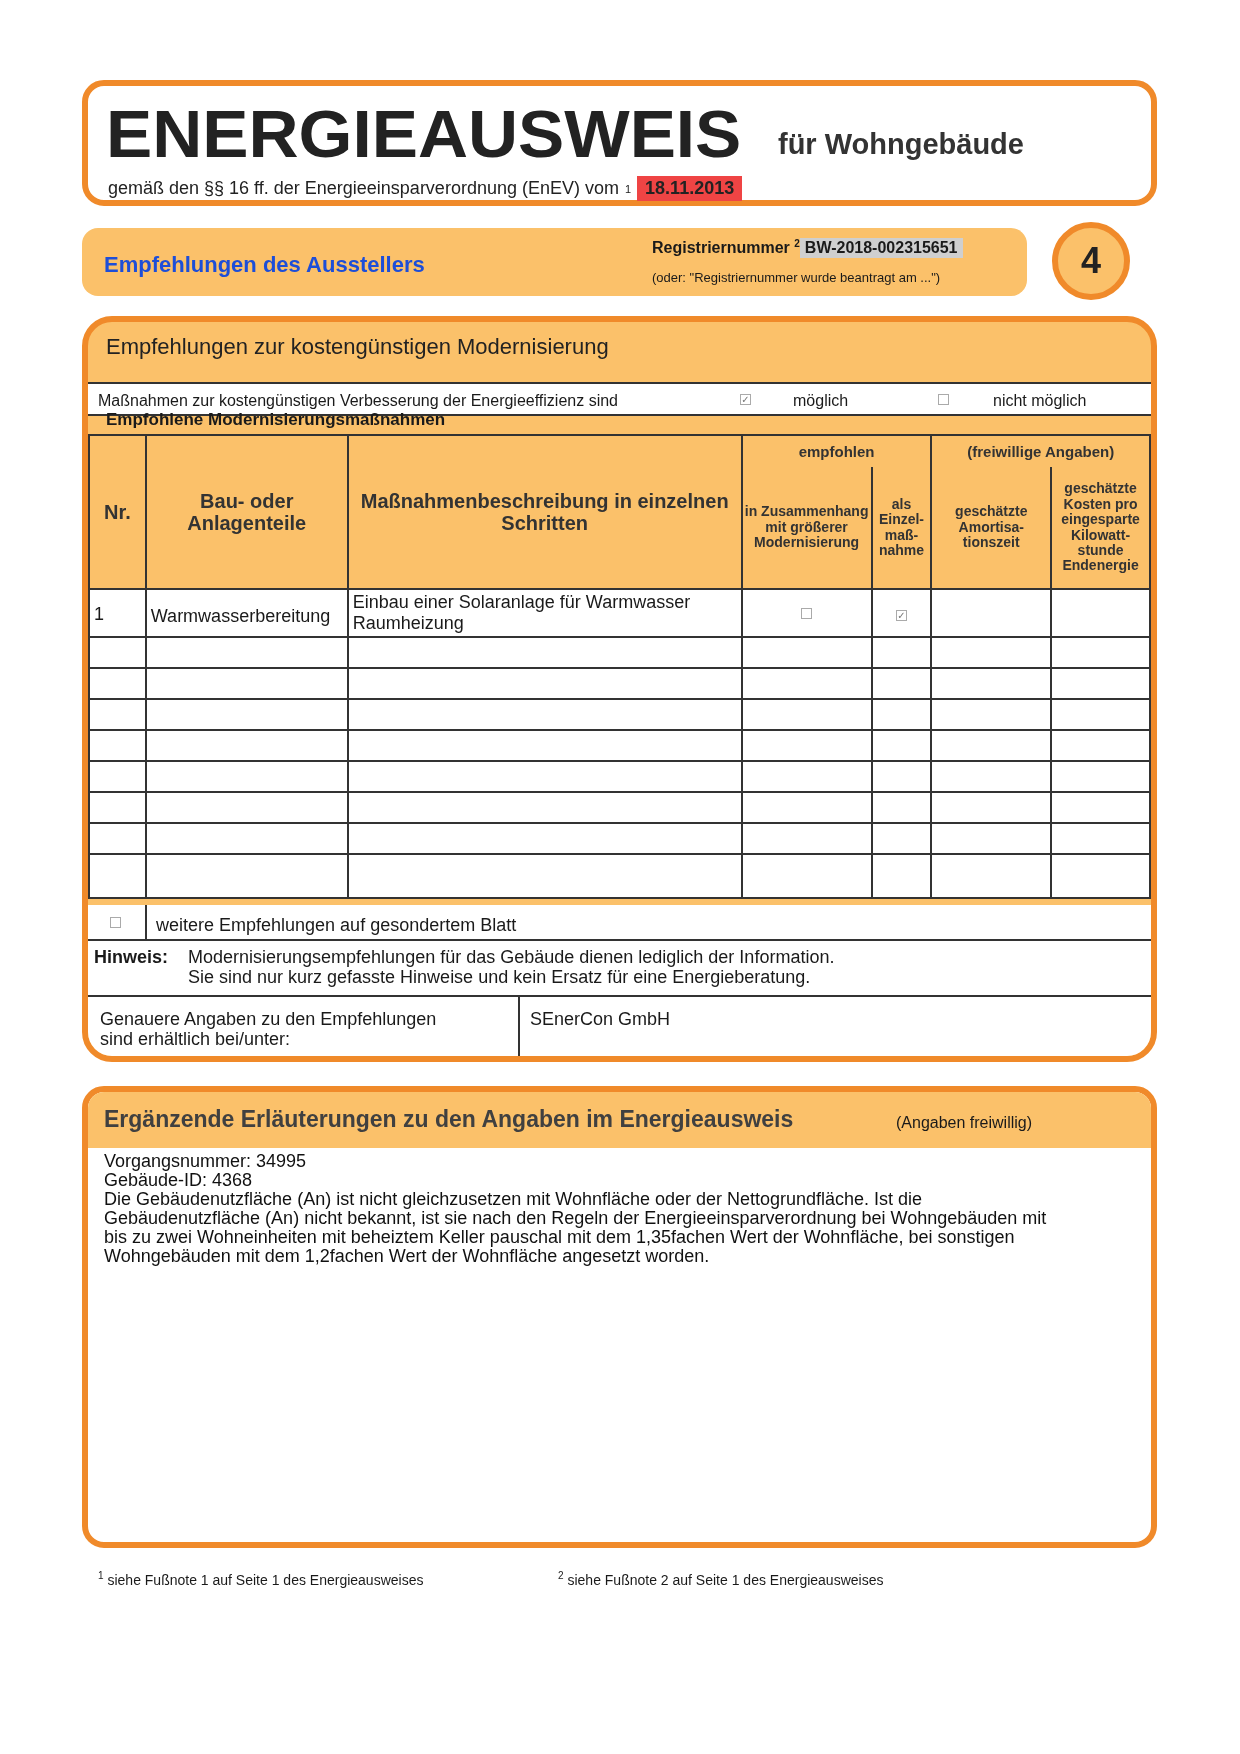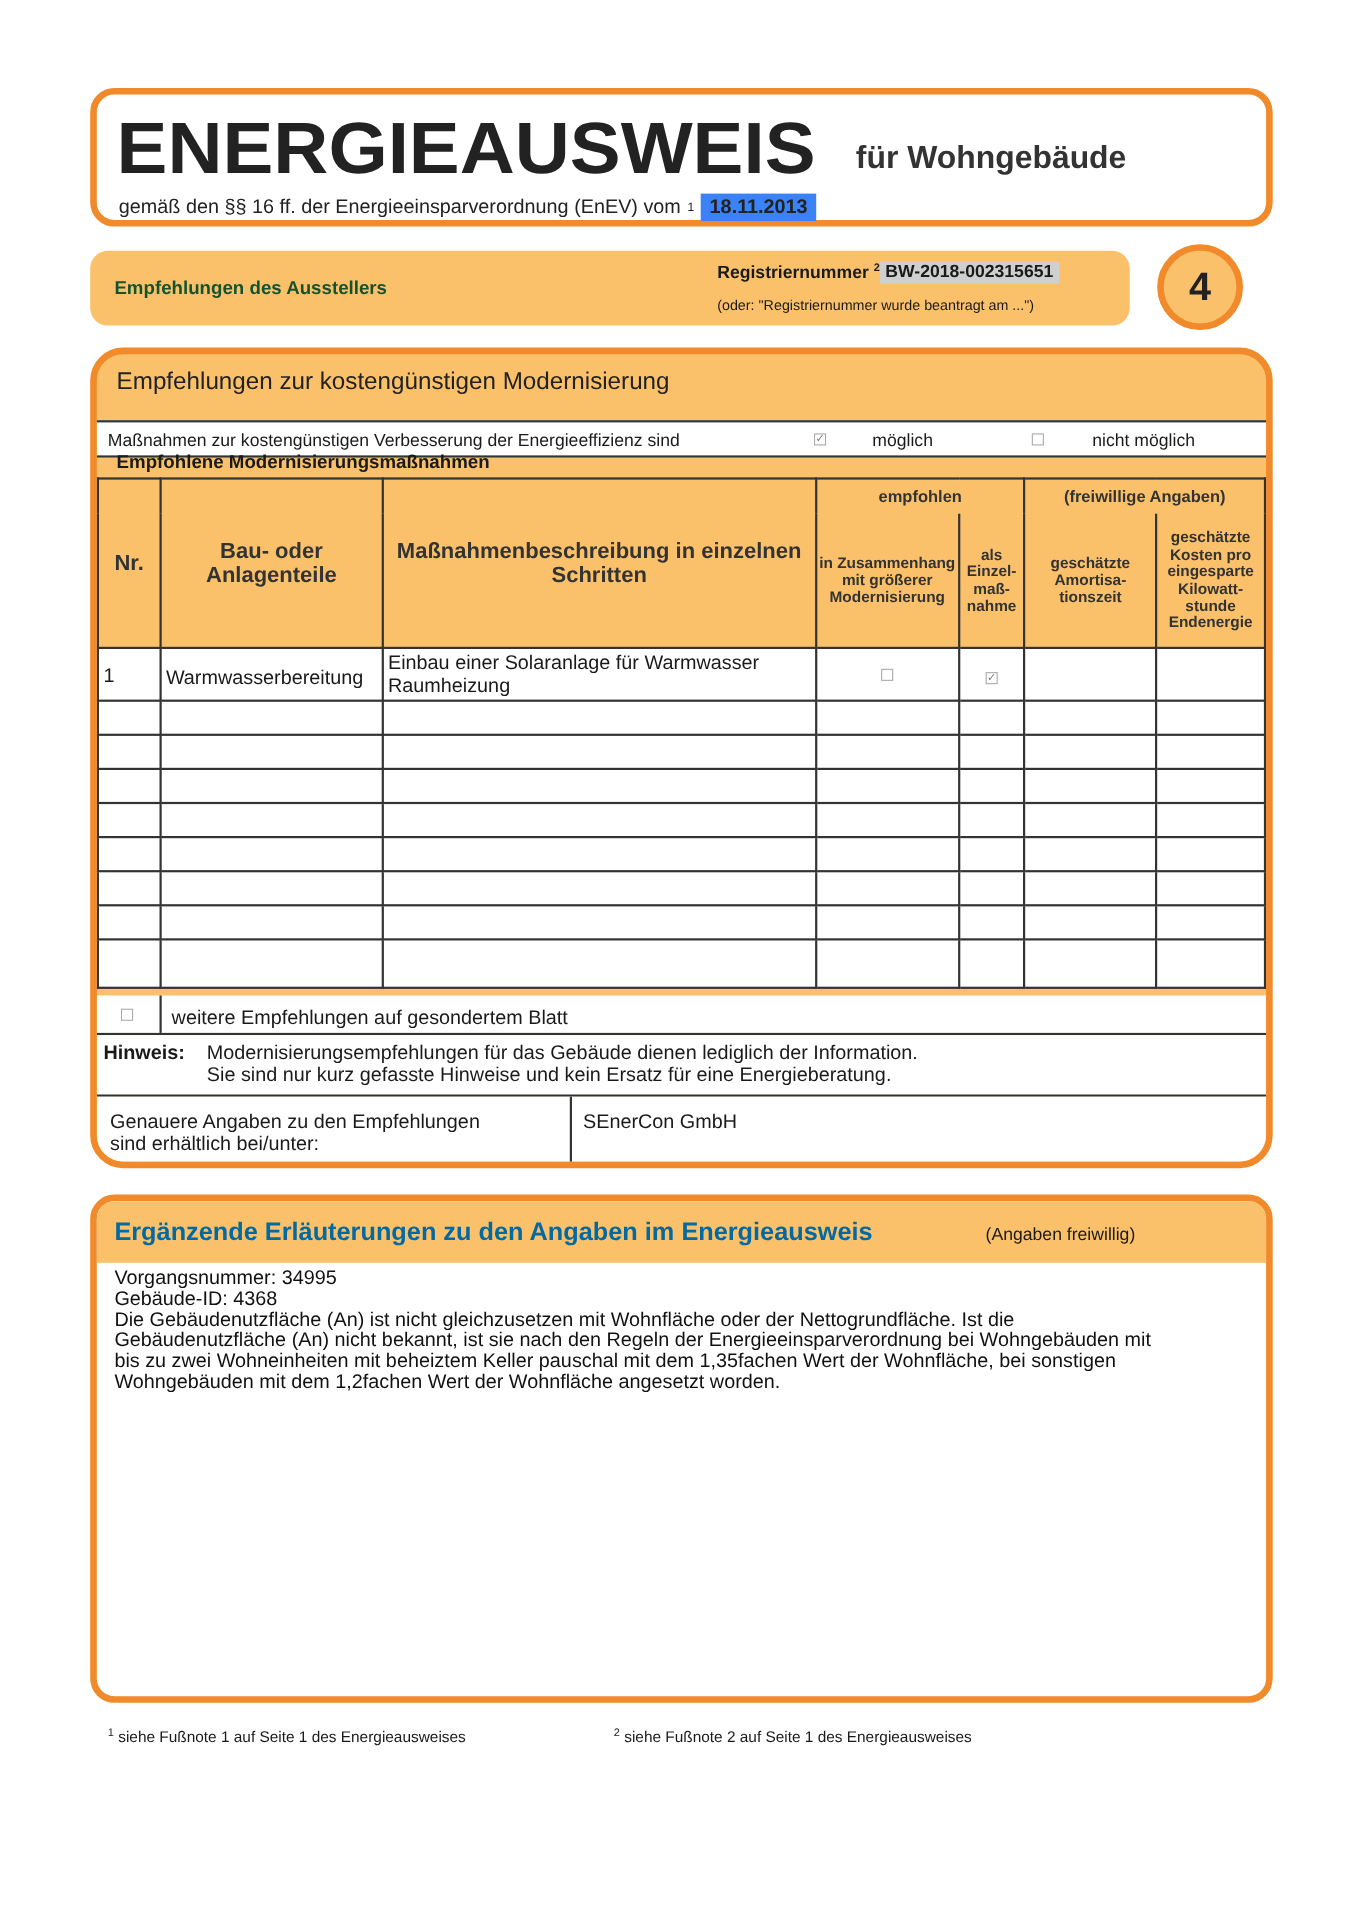--- a/index.html
+++ b/index.html
@@ -5,25 +5,25 @@
     * { box-sizing: border-box; margin: 0; padding: 0; }
     body { width: 1240px; height: 1754px; background: #ffffff; position: relative; font-family: "Liberation Sans", sans-serif; color: #1a1a1a; overflow: hidden; }
     .abs { position: absolute; }
 
     
     .title-box { left: 82px; top: 80px; width: 1075px; height: 126px; border: 6px solid #f08a2a; border-radius: 22px; background: #fff; }
     .title-main { left: 18px; top: 10px; font-size: 66px; font-weight: bold; letter-spacing: 0px; color: #222; font-family: "Liberation Sans", sans-serif; transform: scaleX(1.05); transform-origin: left; }
     .title-sub { left: 690px; top: 42px; font-size: 29px; font-weight: bold; color: #333; }
     .title-line { left: 20px; top: 90px; font-size: 18px; color: #222; display: flex; align-items: center; gap: 6px; }
     .title-line sup { font-size: 11px; }
-    .date-field { background: #3b82f6; padding: 2px 8px; font-weight: bold; font-size: 18px; }
+    .date-field { background: #ef4444; padding: 2px 8px; font-weight: bold; font-size: 18px; }
 
     
     .auss-bar { left: 82px; top: 228px; width: 945px; height: 68px; background: #fbc16a; border-radius: 16px; }
-    .auss-title { left: 22px; top: 24px; font-size: 17px; font-weight: bold; color: #14532d; }
+    .auss-title { left: 22px; top: 24px; font-size: 22px; font-weight: bold; color: #1d4ed8; }
     .reg-label { left: 570px; top: 10px; font-size: 16px; font-weight: bold; display: flex; align-items: center; }
     .reg-val { background: #cfcfcf; padding: 1px 5px; font-weight: bold; }
     .reg-note { left: 570px; top: 42px; font-size: 13px; }
     .page-circle { left: 1052px; top: 222px; width: 78px; height: 78px; border-radius: 50%; border: 6px solid #f08a2a; background: #fbc16a; display: flex; align-items: center; justify-content: center; font-size: 36px; font-weight: bold; color: #222; }
 
     
     .sec1 { left: 82px; top: 316px; width: 1075px; height: 746px; border: 6px solid #f08a2a; border-radius: 30px; background: #fbc16a; overflow: hidden; }
     .sec1-title { left: 18px; top: 12px; font-size: 22px; color: #222; }
     .measures-row { left: 0; top: 60px; width: 100%; height: 34px; background: #fff; border-top: 2px solid #333; border-bottom: 2px solid #333; font-size: 16px; }
     .measures-row span { position: absolute; top: 8px; }
@@ -39,21 +39,21 @@
     .hdr-small { font-size: 14px; line-height: 1.1; }
     .hdr-mid { font-size: 15px; }
 
     .more-row { left: 0; top: 583px; width: 100%; height: 36px; background: #fff; border-bottom: 2px solid #333; font-size: 18px; }
     .hinweis { left: 0; top: 619px; width: 100%; height: 56px; background: #fff; border-bottom: 2px solid #333; font-size: 18px; }
     .info-row { left: 0; top: 675px; width: 100%; height: 70px; background: #fff; font-size: 18px; }
 
     
     .sec2 { left: 82px; top: 1086px; width: 1075px; height: 462px; border: 6px solid #f08a2a; border-radius: 22px; background: #fff; overflow: hidden; }
     .sec2-head { left: 0; top: 0; width: 100%; height: 56px; background: #fbc16a; }
-    .sec2-title { left: 16px; top: 14px; font-size: 23px; font-weight: bold; color: #0369a1; }
+    .sec2-title { left: 16px; top: 14px; font-size: 23px; font-weight: bold; color: #404040; }
     .sec2-opt { left: 808px; top: 22px; font-size: 16px; }
     .sec2-body { left: 16px; top: 60px; width: 1030px; font-size: 18px; line-height: 19px; color: #111; }
 
     .footnote { top: 1570px; font-size: 14px; }
     .footnote sup { font-size: 10px; }
   </style>
 </head>
 <body>
 
 <div class="abs title-box">

